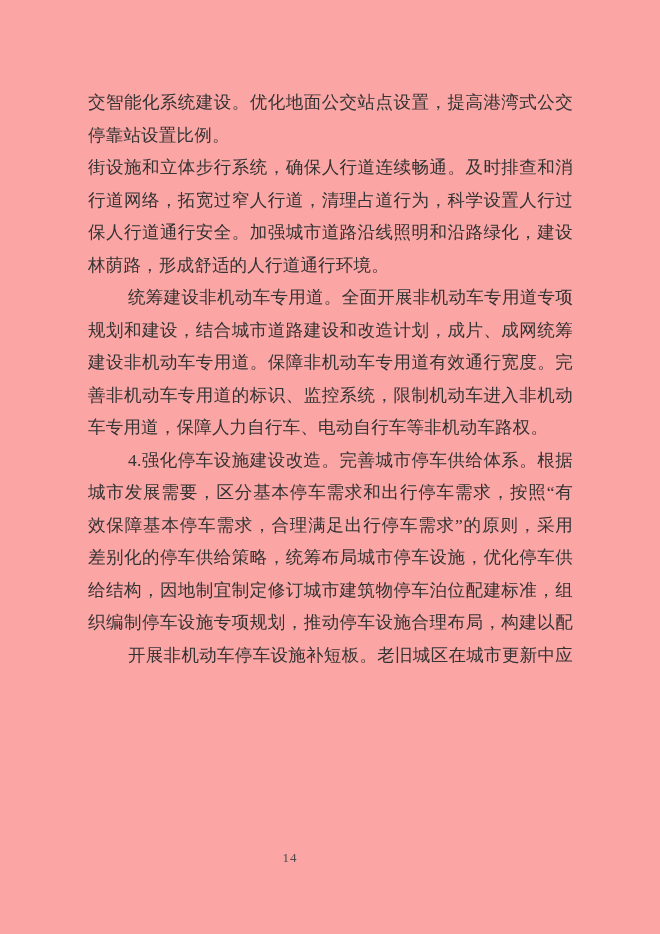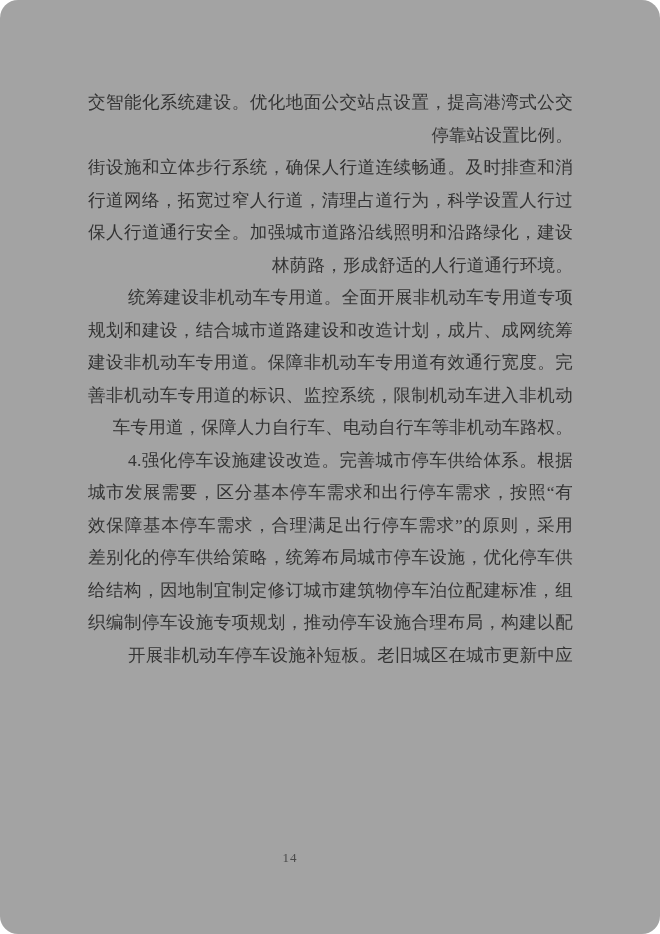--- a/index.html
+++ b/index.html
@@ -29,21 +29,20 @@
     width: 485px;
     color: #333333;
     font-size: 17.5px;
   }
   .line {
     height: 32.5px;
     line-height: 32.5px;
     overflow: hidden;
     white-space: normal;
     letter-spacing: 0.2px;
-    text-align: right;
   }
   .line.full {
     text-align: justify;
     text-align-last: justify;
   }
   .line.indent {
     padding-left: 40px;
   }
   .page-number {
     position: absolute;
@@ -52,21 +51,21 @@
     width: 580px;
     text-align: center;
     font-size: 13px;
     color: #4a4a4a;
     letter-spacing: 1px;
   }
 </style>
 </head>
 <body>
 
-<div class="page" style="background: #a3a3a3; border-radius: 18px;">
+<div class="page" style="background: #fca5a5;">
   <div class="text-block" id="text-block" style="color: rgb(51, 51, 51);">
       <div class="line full">交智能化系统建设。优化地面公交站点设置，提高港湾式公交</div>
       <div class="line">停靠站设置比例。</div>
       <div class="line full">街设施和立体步行系统，确保人行道连续畅通。及时排查和消</div>
       <div class="line full">行道网络，拓宽过窄人行道，清理占道行为，科学设置人行过</div>
       <div class="line full">保人行道通行安全。加强城市道路沿线照明和沿路绿化，建设</div>
       <div class="line">林荫路，形成舒适的人行道通行环境。</div>
       <div class="line full indent">统筹建设非机动车专用道。全面开展非机动车专用道专项</div>
       <div class="line full">规划和建设，结合城市道路建设和改造计划，成片、成网统筹</div>
       <div class="line full">建设非机动车专用道。保障非机动车专用道有效通行宽度。完</div>

